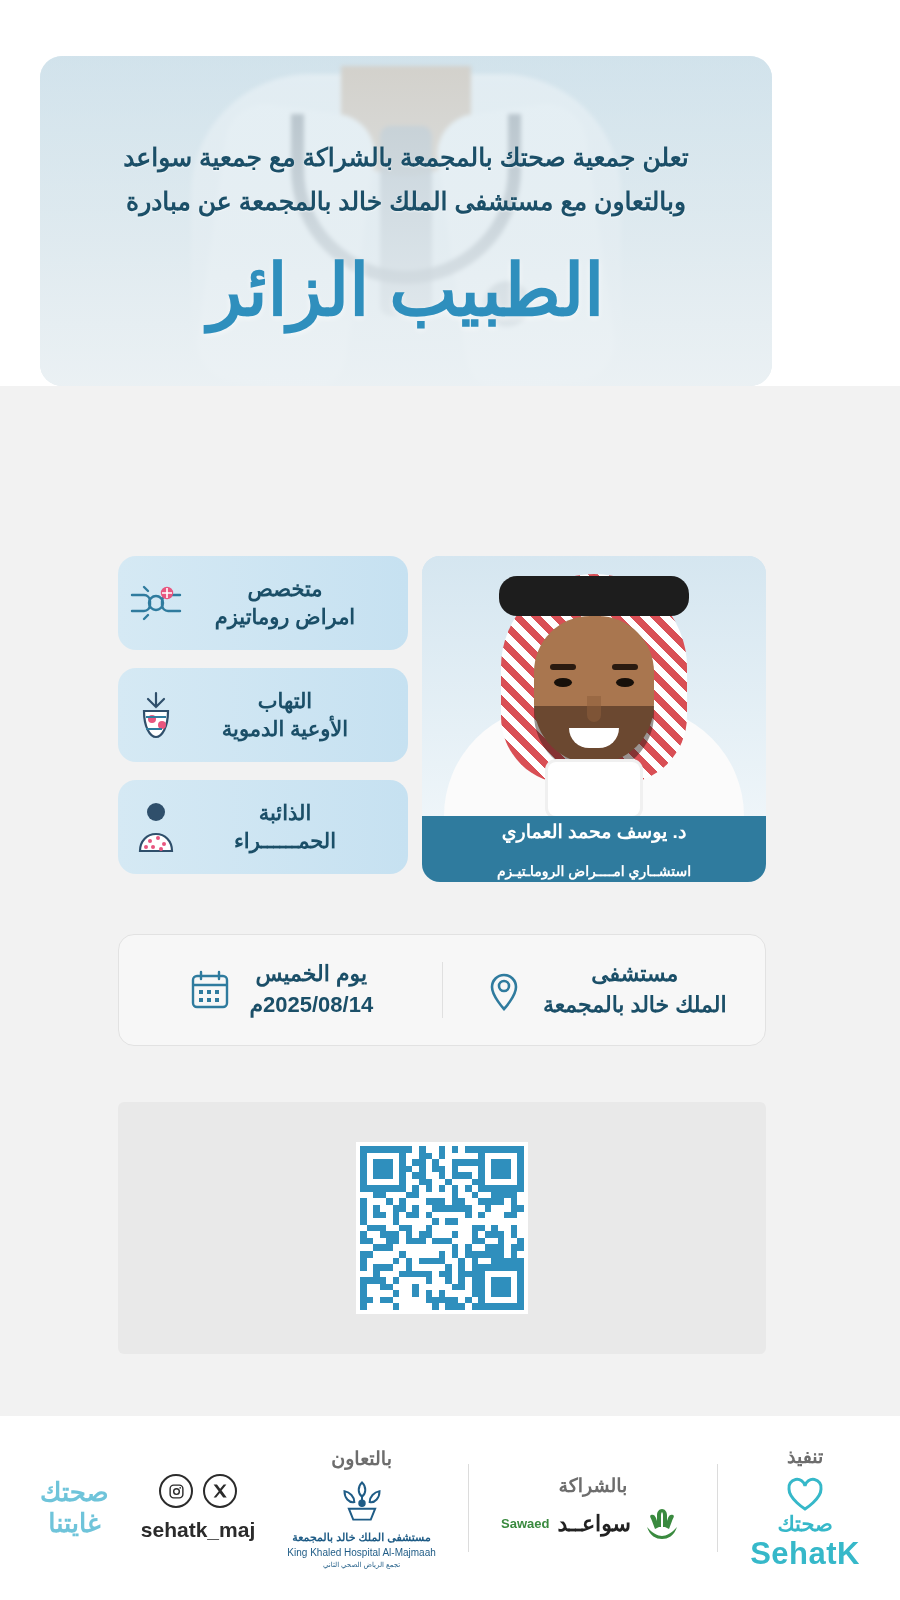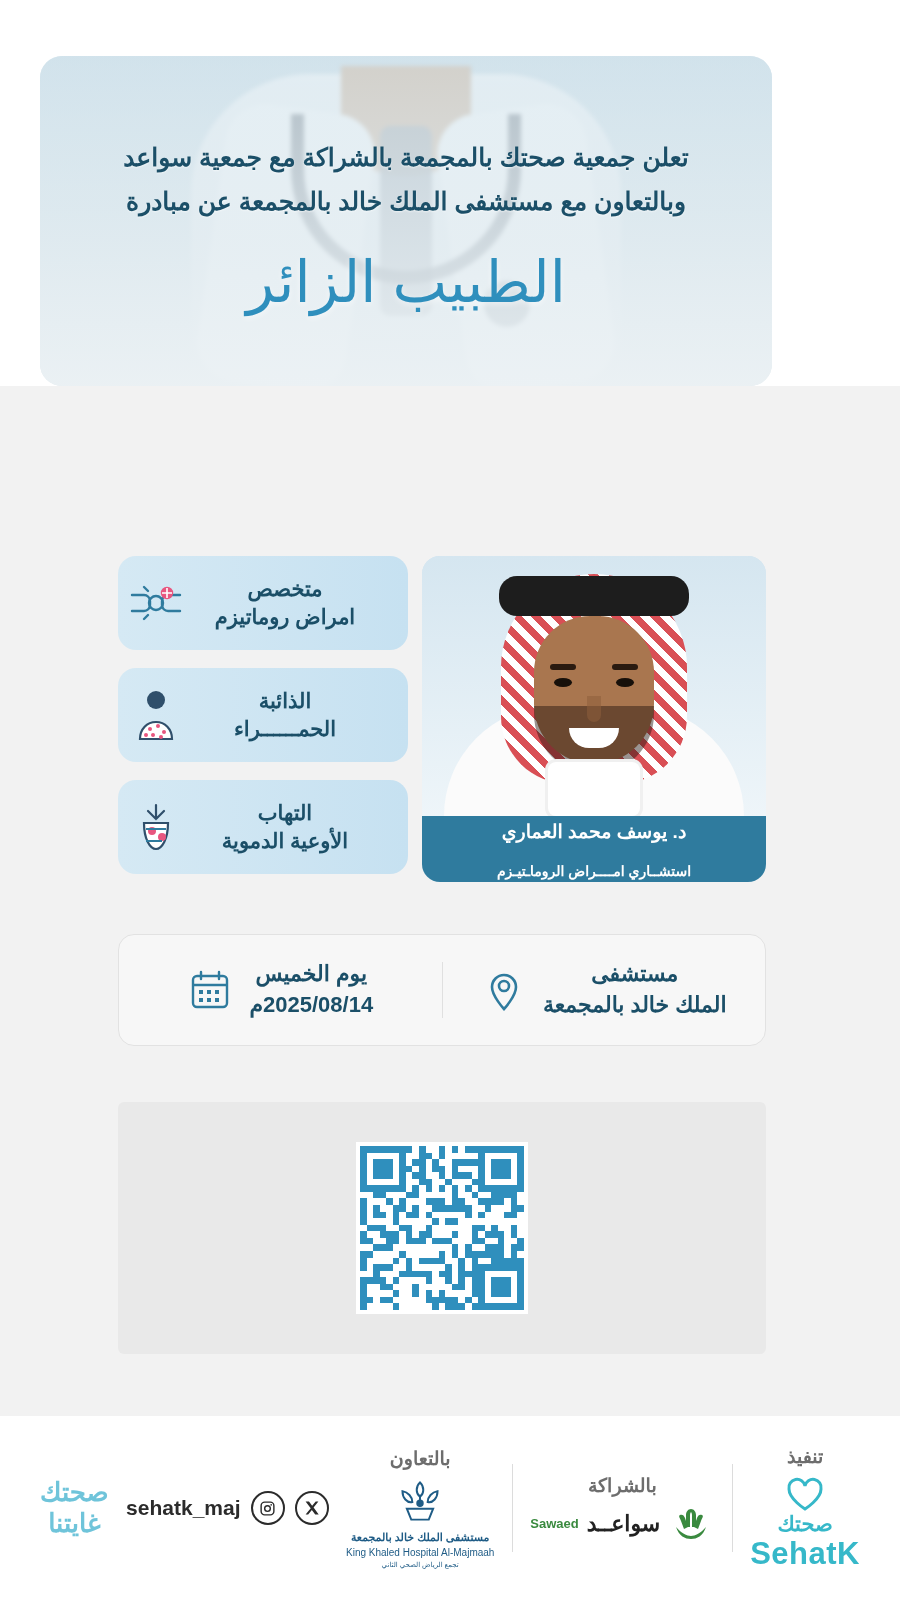--- a/index.html
+++ b/index.html
@@ -77,22 +77,22 @@
     color: #1b4f68;
     font-size: 25px;
     font-weight: bold;
     line-height: 1.75;
     letter-spacing: 0;
     text-shadow: 0 1px 2px rgba(255,255,255,.6);
   }
   .hero-title {
     margin-top: 24px;
     color: #2f8fbd;
-    font-size: 58px;
-    font-weight: normal;
+    font-size: 72px;
+    font-weight: bold;
     letter-spacing: 2px;
     text-shadow: 0 2px 6px rgba(255,255,255,.55);
   }
 
   
   .body-panel {
     position: absolute;
     left: 0; top: 386px;
     width: 900px; height: 1030px;
     background: #f2f2f2;
@@ -306,21 +306,21 @@
 
   .sawaed-logo { display: flex; flex-direction: row; align-items: center; gap: 8px; }
   .sawaed-ar { color: #222; font-size: 22px; font-weight: bold; }
   .sawaed-en { color: #3a8a3f; font-size: 13px; font-weight: bold; }
 
   .kkh-logo { display: flex; flex-direction: column; align-items: center; gap: 3px; }
   .kkh-ar { color: #1f5c86; font-size: 11px; font-weight: bold; }
   .kkh-en { color: #1f5c86; font-size: 10px; }
   .kkh-sub { color: #1f5c86; font-size: 7px; }
 
-  .social { display: flex; flex-direction: row; align-items: center; gap: 10px; justify-content: flex-end; }
+  .social { display: flex; flex-direction: column; align-items: center; gap: 10px; justify-content: flex-end; }
   .social-row { display: flex; gap: 10px; }
   .social-badge {
     width: 34px; height: 34px; border-radius: 50%;
     border: 2px solid #2b2b2b;
     display: flex; align-items: center; justify-content: center;
     color: #2b2b2b; font-size: 16px; font-weight: bold;
   }
   .social-handle { color: #2b2b2b; font-size: 21px; font-weight: bold; }
 
   .slogan { display: flex; flex-direction: column; align-items: center; color: #6fc4da; }
@@ -361,55 +361,55 @@
         <div>امراض روماتيزم</div>
       </div>
       <div class="feature-icon">
         <svg viewBox="0 0 60 60" fill="none" stroke="#2f7b9e" stroke-width="2.4">
           <path d="M6 22h12a6 6 0 0 1 6 6v4a6 6 0 0 1-6 6H6" stroke-linecap="round"></path>
           <path d="M54 22H42a6 6 0 0 0-6 6v4a6 6 0 0 0 6 6h12" stroke-linecap="round"></path>
           <circle cx="30" cy="30" r="7" stroke="#2f7b9e"></circle>
           <circle cx="41" cy="20" r="5" fill="#e8567f" stroke="#e8567f"></circle>
           <path d="M41 15v10M36 20h10" stroke="#ffffff" stroke-width="1.6"></path>
           <path d="M22 18l-4-4M22 42l-4 4" stroke-linecap="round"></path>
+        </svg>
+      </div>
+    </div>
+
+    <div class="feature">
+      <div class="feature-text">
+        <div>التهاب</div>
+        <div>الأوعية الدموية</div>
+      </div>
+      <div class="feature-icon">
+        <svg viewBox="0 0 60 60" fill="none" stroke="#2f4f6b" stroke-width="2.2">
+          <path d="M30 8v14M22 14l8 8 8-8" stroke-linecap="round"></path>
+          <path d="M18 26c0 16 6 26 12 26s12-10 12-26z" fill="#ffffff"></path>
+          <circle cx="26" cy="34" r="4" fill="#e8567f" stroke="none"></circle>
+          <circle cx="36" cy="40" r="4" fill="#e8567f" stroke="none"></circle>
+          <path d="M20 32h20M20 44h16" stroke="#2f7b9e" stroke-width="1.8"></path>
         </svg>
       </div>
     </div>
 
     <div class="feature">
       <div class="feature-text">
         <div>الذائبة</div>
         <div>الحمــــــراء</div>
       </div>
       <div class="feature-icon">
         <svg viewBox="0 0 60 60" fill="none">
           <circle cx="30" cy="15" r="9" fill="#2f4f6b"></circle>
           <path d="M14 54c0-10 7-17 16-17s16 7 16 17z" fill="#ffffff" stroke="#2f4f6b" stroke-width="2.2"></path>
           <circle cx="24" cy="44" r="2" fill="#e8567f"></circle>
           <circle cx="32" cy="41" r="2" fill="#e8567f"></circle>
           <circle cx="38" cy="47" r="2" fill="#e8567f"></circle>
           <circle cx="27" cy="50" r="2" fill="#e8567f"></circle>
           <circle cx="35" cy="52" r="2" fill="#e8567f"></circle>
           <circle cx="20" cy="50" r="2" fill="#e8567f"></circle>
-        </svg>
-      </div>
-    </div>
-
-    <div class="feature">
-      <div class="feature-text">
-        <div>التهاب</div>
-        <div>الأوعية الدموية</div>
-      </div>
-      <div class="feature-icon">
-        <svg viewBox="0 0 60 60" fill="none" stroke="#2f4f6b" stroke-width="2.2">
-          <path d="M30 8v14M22 14l8 8 8-8" stroke-linecap="round"></path>
-          <path d="M18 26c0 16 6 26 12 26s12-10 12-26z" fill="#ffffff"></path>
-          <circle cx="26" cy="34" r="4" fill="#e8567f" stroke="none"></circle>
-          <circle cx="36" cy="40" r="4" fill="#e8567f" stroke="none"></circle>
-          <path d="M20 32h20M20 44h16" stroke="#2f7b9e" stroke-width="1.8"></path>
         </svg>
       </div>
     </div>
 
   </div>
 
   <div class="doctor-card">
     <div class="doctor-photo">
       <div class="dp-bg"></div>
       <div class="dp-shoulders"></div>

